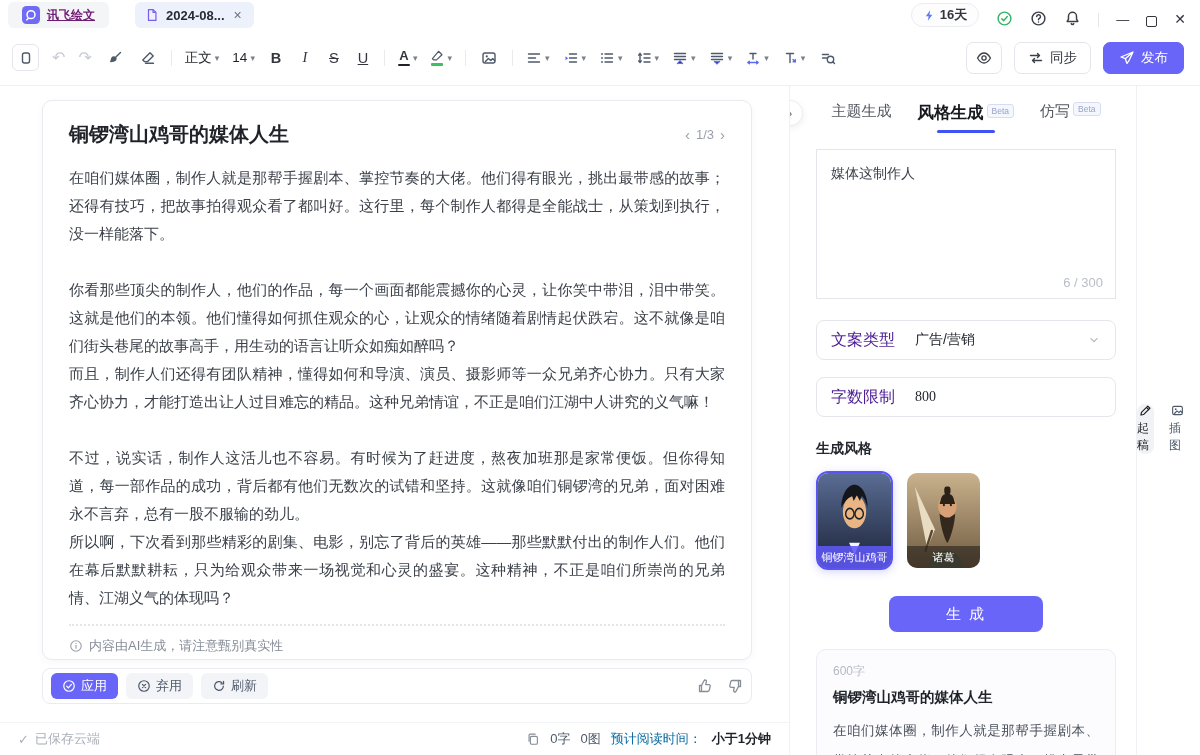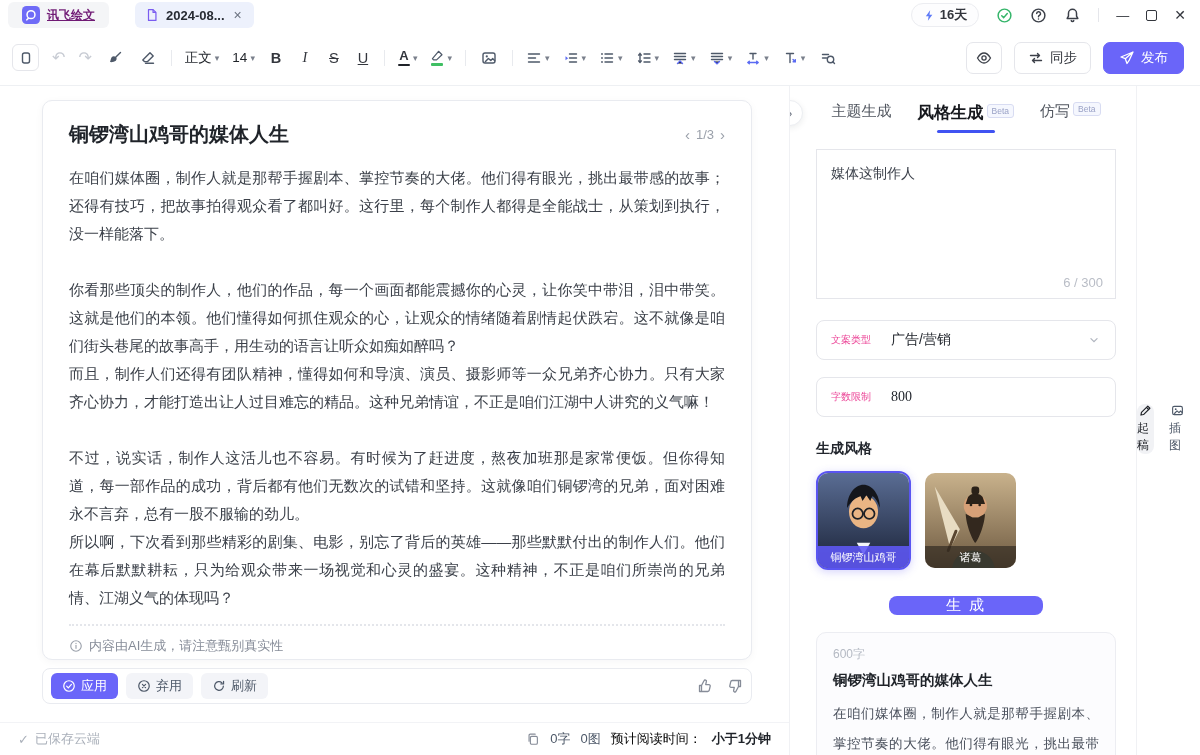--- a/index.html
+++ b/index.html
@@ -7,21 +7,21 @@
   body { font-family:"Liberation Sans","DejaVu Sans",sans-serif; }
   .screen { position:relative; width:1200px; height:755px; background:#fff; overflow:hidden; color:#1f2329; }
 
   
   .titlebar { height:30px; display:flex; align-items:center; padding-left:8px; }
   .logo-pill { display:flex; align-items:center; gap:7px; height:26px; padding:0 14px; border-radius:6px; background:#f4f5f7; cursor:pointer; }
   .logo-pill .name { font-size:12px; font-weight:700; color:#701a75;text-decoration:underline; }
   .doc-tab { display:flex; align-items:center; gap:7px; height:26px; margin-left:26px; padding:0 10px; border-radius:6px; background:#edf1fc; cursor:pointer; }
   .doc-tab .t-label { font-size:13px; font-weight:600; color:#272b33; }
   .doc-tab .t-close { font-size:14px; color:#6b7280; padding:0 2px; cursor:pointer; }
-  .title-right { margin-left:auto; display:flex; align-items:center; gap:17px; padding-right:14px; }
+  .title-right { margin-left:auto; display:flex; align-items:flex-end; gap:17px; padding-right:14px; }
   .trial-pill { display:flex; align-items:center; gap:4px; height:24px; padding:0 11px; border:1px solid #ecedf1; border-radius:13px; background:#fdfdfe; cursor:pointer; }
   .trial-pill .days { font-size:13px; font-weight:600; color:#33363d; }
   .tb-ic { width:17px; height:17px; color:#3c4049; cursor:pointer; }
   .vline { width:1px; height:14px; background:#e5e6eb; }
   .win-min { font-size:13px; color:#33363d; cursor:pointer; }
   .win-max { width:11px; height:11px; border:1.3px solid #33363d; border-radius:2px; cursor:pointer; }
   .win-close { font-size:14px; color:#33363d; cursor:pointer; }
 
   
   .toolbar { height:56px; display:flex; align-items:center; gap:13px; padding:0 12px; border-bottom:1px solid #eef0f3; }
@@ -68,52 +68,52 @@
   .abtn svg { width:14px; height:14px; }
   .abtn.primary { background:#6a65f9; color:#fff; }
   .thumbs { margin-left:auto; display:flex; align-items:center; gap:14px; color:#868c98; }
   .thumbs svg { width:16px; height:16px; cursor:pointer; }
 
   .statusbar { position:absolute; left:0; right:0; bottom:0; height:33px; display:flex; align-items:center; padding:0 18px; border-top:1px solid #f2f3f6; background:#fff; }
   .saved { display:flex; align-items:center; gap:6px; font-size:13px; color:#aab0ba; }
   .stat-right { margin-left:auto; display:flex; align-items:center; gap:10px; font-size:13px; }
   .stat-right svg { width:14px; height:14px; color:#868c98; cursor:pointer; }
   .stat-num { color:#4e5969; }
-  .stat-label { color:#000000; }
+  .stat-label { color:#0369a1; }
   .stat-strong { color:#1f2329; font-weight:600; }
 
   
   .panel { position:relative; width:347px; border-right:1px solid #f0f1f4; padding:14px 20px 0 26px; overflow:hidden; }
   .collapse-btn { position:absolute; left:-13px; top:14px; width:26px; height:26px; border-radius:50%; background:#fff; border:1px solid #eceef2; box-shadow:0 2px 6px rgba(31,35,41,.08); display:flex; align-items:center; justify-content:center; font-size:14px; color:#6b7280; cursor:pointer; z-index:5; }
   .panel-tabs { display:flex; justify-content:center; gap:26px; padding-top:2px; }
   .ptab { text-align:center; cursor:pointer; }
   .ptab .lab { font-size:15px; color:#51565f; }
   .ptab.active .lab { font-size:16.5px; font-weight:700; color:#16181d; }
   .ptab .bar { width:58px; height:3px; border-radius:2px; background:transparent; margin:6px auto 0; }
   .ptab.active .bar { background:#4053f2; }
   .beta { display:inline-block; font-size:8.5px; color:#9aa2c6; border:1px solid #d8dcf2; background:#f5f7fe; border-radius:3px; padding:1px 4px; margin-left:3px; vertical-align:4px; }
   .beta:empty { display:none; }
   .prompt-box { position:relative; margin-top:16px; height:150px; border:1px solid #e5e6eb; border-radius:0; }
   .prompt-box textarea { width:100%; height:100%; border:none; outline:none; resize:none; background:transparent; padding:12px 14px; font-family:inherit; font-size:14px; color:#3c414b; line-height:1.6; }
   .prompt-count { position:absolute; right:12px; bottom:8px; font-size:13px; color:#b9bdc6; }
   .field { display:flex; align-items:center; height:40px; border:1px solid #e5e6eb; border-radius:8px; padding:0 14px; cursor:pointer; }
   .field.f1 { margin-top:21px; } .field.f2 { margin-top:17px;font-family:Liberation Serif, serif; }
-  .field .flabel { font-size:10px; color:#ec4899; margin-right:20px; }
+  .field .flabel { font-size:16px; color:#4c1d95; margin-right:20px; }
   .field .fvalue { font-size:14px; color:#23272e; }
   .field input.fvalue { border:none; outline:none; width:120px; font-family:inherit; background:transparent; }
   .field .fchev { margin-left:auto; width:14px; height:14px; color:#b0b5bf; }
   .section-title { margin-top:23px; font-size:14px; font-weight:600; color:#23272e; }
   .style-row { margin-top:13px; display:flex; gap:12px; }
-  .style-card { position:relative; width:95px; height:99px; border-radius:12px; overflow:hidden; border:2px solid transparent; cursor:pointer; flex:none;text-align:right; }
+  .style-card { position:relative; width:77px; height:99px; border-radius:12px; overflow:hidden; border:2px solid transparent; cursor:pointer; flex:none;text-align:right; }
   .style-card.selected { border-color:#5a55f2; box-shadow:0 2px 8px rgba(90,85,242,.25); }
   .style-card svg { position:absolute; inset:0; width:100%; height:100%; }
   .style-label { position:absolute; left:0; right:0; bottom:0; height:22px; display:flex; align-items:center; justify-content:center; font-size:11px; color:#fff; }
   .style-card.selected .style-label { background:rgba(95,88,246,.88); }
   .style-card:not(.selected) .style-label { background:rgba(30,26,22,.55); }
-  .gen-btn { display:block; margin:26px auto 0; width:154px; height:19px; border:none; border-radius:8px; background:#6a65f9; color:#fff; font-size:15px; letter-spacing:2px; cursor:pointer; font-family:inherit; }
+  .gen-btn { display:block; margin:26px auto 0; width:154px; height:36px; border:none; border-radius:8px; background:#6a65f9; color:#fff; font-size:15px; letter-spacing:2px; cursor:pointer; font-family:inherit; }
   .result-card { margin-top:17px; min-height:160px; border:1px solid #ecedf2; border-radius:10px; background:#fcfcfe; padding:13px 16px 40px; cursor:pointer; }
   .res-count { font-size:12px; color:#b4b9c3; }
   .res-title { margin-top:8px; font-size:14.5px; font-weight:700; color:#1f2329; }
   .res-preview { margin-top:9px; font-size:13.5px; color:#4a505c; line-height:30px; text-align:justify; }
 
   
   .rail { width:62px; display:flex; flex-direction:row; align-items:center; gap:15px; padding-top:17px; }
   .rail-item { width:52px; height:50px; border-radius:8px; display:flex; flex-direction:column; align-items:center; justify-content:center; gap:3px; color:#4e5969; cursor:pointer; }
   .rail-item svg { width:17px; height:17px; }
   .rail-item .rlabel { font-size:12px; }

